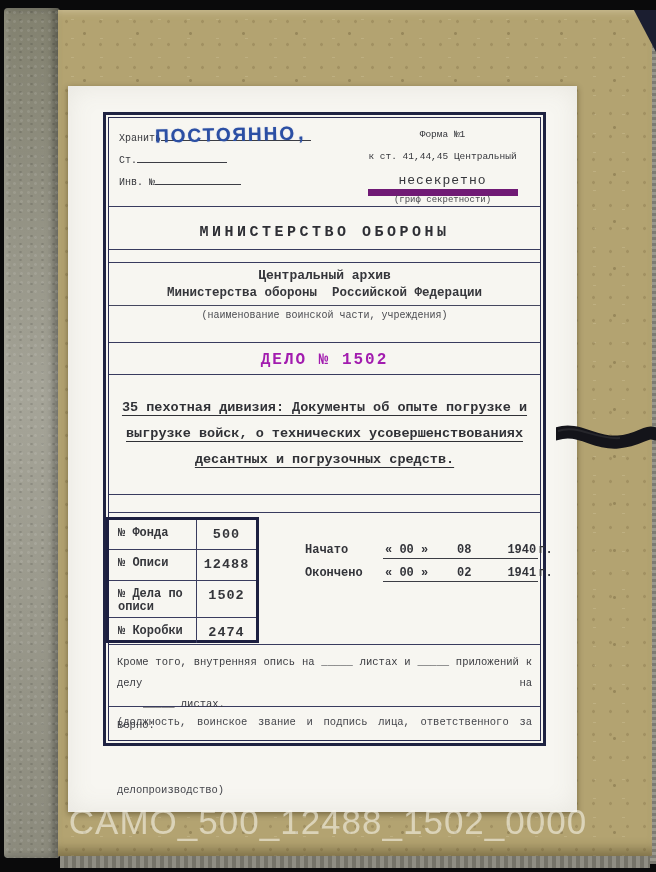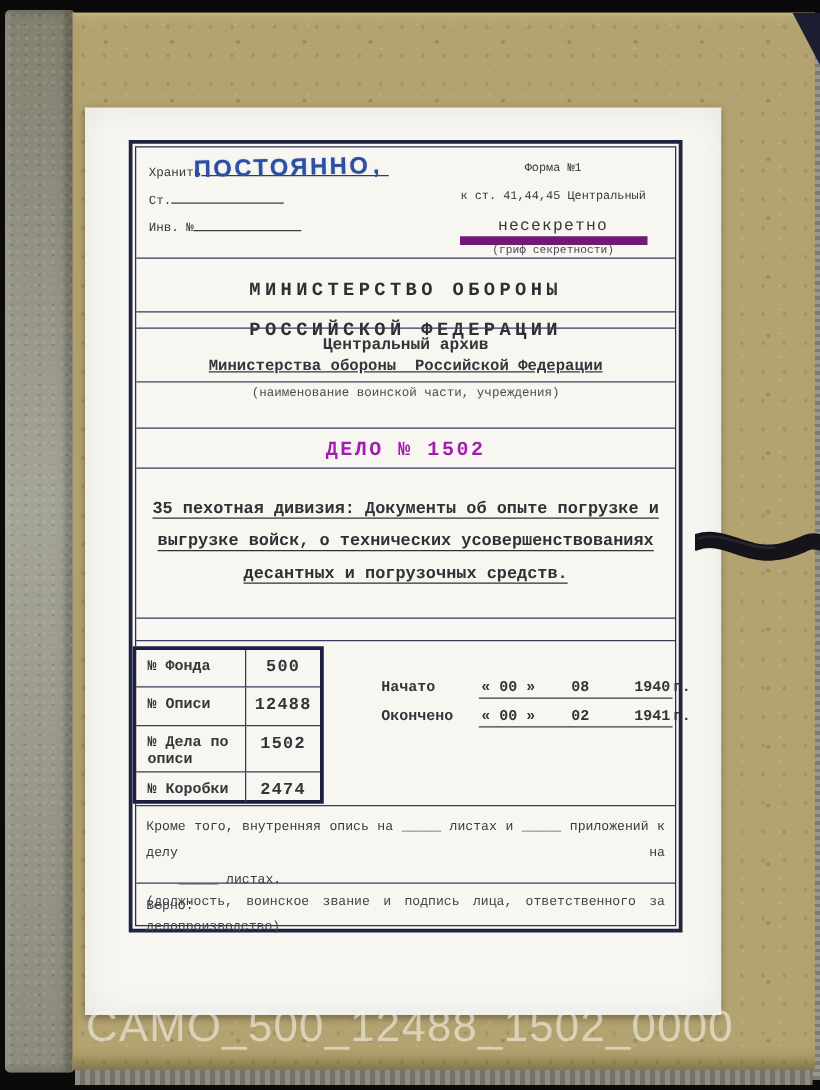--- a/index.html
+++ b/index.html
@@ -71,21 +71,21 @@
   .s1 .right{width:178px;text-align:center;font-size:9.5px;}
   .s1 .right .row{height:22px;}
   .secrecy{display:inline-block;border-bottom:7px solid #701a75;width:150px;
     font-size:13px;letter-spacing:1px;padding-bottom:1px;}
   .caption{font-size:9px;color:#4a4b50;}
   .s2{height:43px;text-align:center;padding-top:4px;}
   .s2 div{font-size:15px;font-weight:bold;letter-spacing:3.5px;line-height:20px;color:#2e2f35;margin-top:12px;}
   .s3{height:13px;}
   .s4{height:80px;text-align:center;}
   .s4 .a1{font-size:13px;font-weight:bold;padding-top:4px;line-height:17px;}
-  .s4 .a2{font-size:12.5px;font-weight:bold;line-height:18px;white-space:pre;text-decoration:underline;}
+  .s4 .a2{font-size:12.5px;font-weight:bold;line-height:18px;white-space:pre;}
   .s4 .rule{border-top:1px solid #45475f;margin-top:3px;}
   .s4 .caption{padding-top:4px;font-size:10px;}
   .s5{height:32px;text-align:center;}
   .s5 div{padding-top:8px;font-size:16px;font-weight:bold;letter-spacing:2px;color:#a21caf;}
   .s6{height:120px;text-align:center;padding-top:20px;}
   .s6 div{font-size:13.5px;font-weight:bold;line-height:26px;color:#303136;}
   .s6 span{text-decoration:underline;text-underline-offset:4px;text-decoration-thickness:1px;}
   .s7{height:18px;}
   .s8{height:132px;}
   .registry{
@@ -102,21 +102,21 @@
   .dates .drow{height:23px;display:flex;align-items:baseline;}
   .dates .dlab{display:inline-block;width:78px;}
   .dates .dval{white-space:pre;border-bottom:1px solid #3c3d44;padding:0 2px 1px 2px;}
   .dates .dsuf{white-space:pre;}
   .s9{height:62px;font-size:10.5px;padding:7px 8px 0 8px;color:#3a3b40;}
   .s9 .j{text-align:justify;text-align-last:justify;line-height:21px;}
   .s9 .l2{padding-left:26px;line-height:21px;}
   .s9 .verno{line-height:20px;}
   .s10{height:33px;font-size:10.5px;padding:5px 8px 0 8px;color:#44454b;}
   .s10 .j{text-align:justify;text-align-last:justify;line-height:20px;}
-  .s10 .l2{line-height:20px;}
+  .s10 .l2{line-height:20px;margin-top:48px;}
   .watermark{
     position:absolute;left:50%;top:802px;transform:translateX(-50%);
     font-family:"Liberation Sans",sans-serif;font-size:35px;font-weight:400;
     letter-spacing:1px;color:rgba(248,246,236,.58);white-space:nowrap;
   }
 </style>
 </head>
 <body>
 
 <div class="stage">
@@ -147,21 +147,20 @@
           <div class="right">
             <div class="row">Форма №1</div>
             <div class="row">к ст. 41,44,45 Центральный</div>
             <div class="row"><span class="secrecy">несекретно</span></div>
             <div class="caption">(гриф секретности)</div>
           </div>
         </div>
 
         <div class="sec s2">
           <div>МИНИСТЕРСТВО ОБОРОНЫ</div>
-          <div>РОССИЙСКОЙ ФЕДЕРАЦИИ</div>
         </div>
 
         <div class="sec s3"></div>
 
         <div class="sec s4">
           <div class="a1">Центральный архив</div>
           <div class="a2">Министерства обороны  Российской Федерации</div>
           <div class="rule"></div>
           <div class="caption">(наименование воинской части, учреждения)</div>
         </div>

